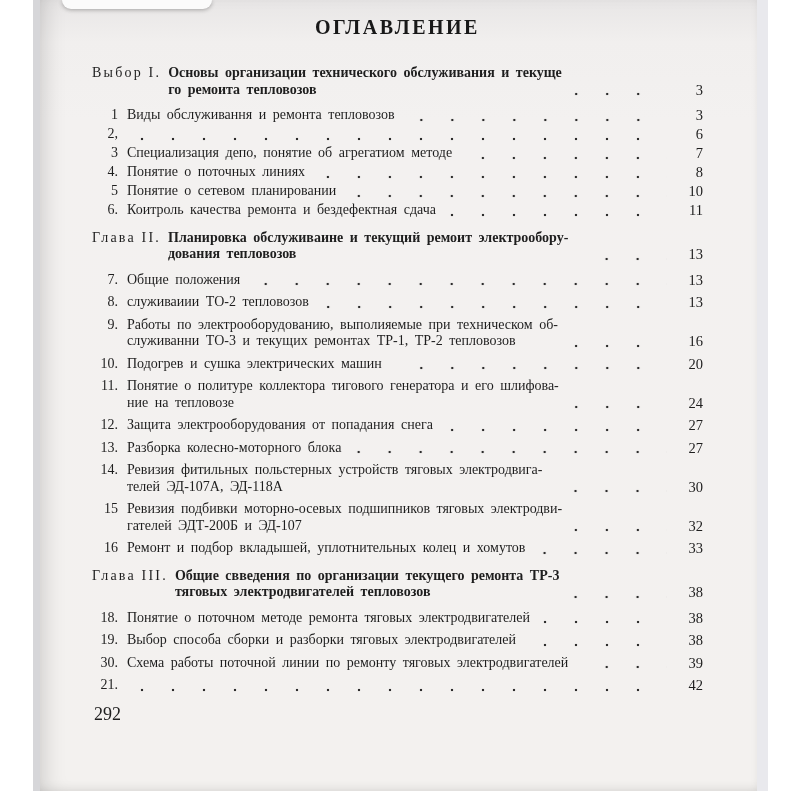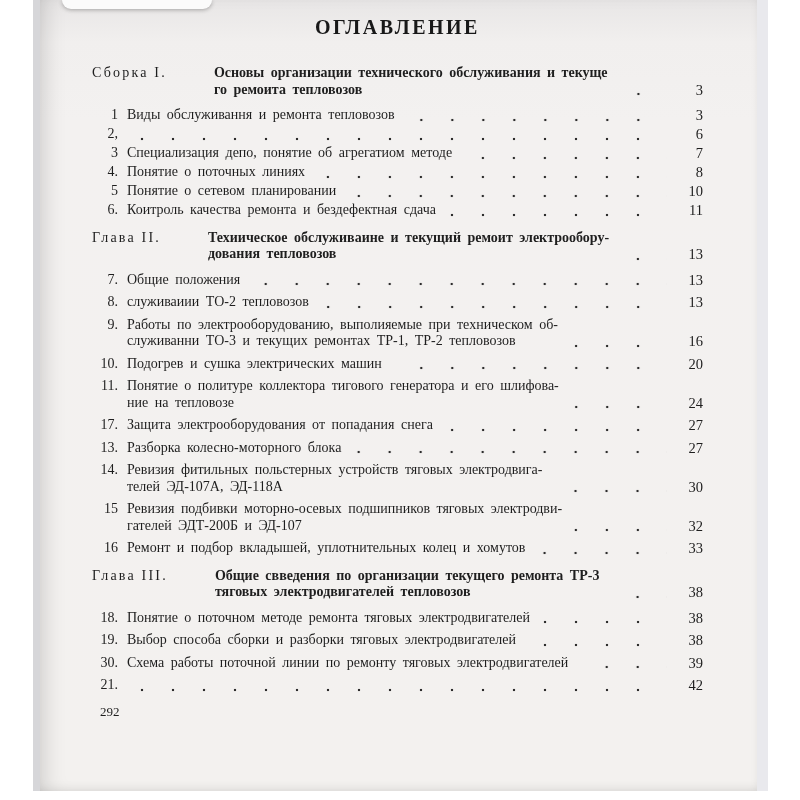--- a/index.html
+++ b/index.html
@@ -36,48 +36,48 @@
   .doc-title {
     margin:16px 0 0 0; text-align:center;
     font-size:20px; font-weight:bold; letter-spacing:2.5px; color:#181818;
   }
   .toc { margin-top:26px; font-size:14px; }
   .row { display:flex; line-height:16.5px; }
   .sec-1 .row.entry { margin-bottom:2.5px; }
   .sec-2 .row.entry, .sec-3 .row.entry { margin-bottom:6px; }
   .row.chapter { margin:11px 0 9px 0; }
   .chap-label { flex:none; letter-spacing:2.2px; margin-right:7px; white-space:nowrap; }
-  .chap-title { font-weight:bold;margin-left:40px; }
+  .chap-title { font-weight:bold; }
   .num { flex:none; width:26px; text-align:right; margin-right:9px; }
   .txt { flex:0 1 auto; text-align:justify; word-spacing:3px; }
   .txt .l2 { display:block; }
   .leader {
     flex:1 0 16px; align-self:flex-end; height:4px;
     margin:0 6px 2px 12px;
     background-image:radial-gradient(circle at 2px 2px, #2c2c2c 1.25px, rgba(0,0,0,0) 1.6px);
     background-size:31px 4px; background-repeat:repeat-x;
     background-position:right bottom;
   }
   .pg { flex:none; min-width:30px; text-align:right; align-self:flex-end; font-size:14.5px; }
-  .footer-folio { margin-top:10px; font-size:13px; margin-left:8px; }
+  .footer-folio { margin-top:10px; font-size:18px; margin-left:2px; }
 </style>
 </head>
 <body>
 
 <div class="edge-strip-left"></div>
 <div class="edge-strip-right"></div>
 
 <div class="page">
   <div class="page-curl"></div>
   <div class="content">
     <h1 class="doc-title">ОГЛАВЛЕНИЕ</h1>
     <div class="toc" id="toc">
         <div class="sec sec-1">
           <div class="row chapter">
-            <span class="chap-label">Сборка I.</span>
+            <span class="chap-label">Выбор I.</span>
             <span class="txt chap-title"><span class="l1">Основы организации технического обслуживания и текуще</span><span class="l2">го ремоита тепловозов</span></span>
             <span class="leader"></span>
             <span class="pg">3</span>
           </div>
           <div class="row entry">
             <span class="num">1</span>
             <span class="txt"><span class="l1">Виды обслуживання и ремонта тепловозов</span></span>
             <span class="leader"></span>
             <span class="pg">3</span>
           </div>
@@ -107,21 +107,21 @@
           <div class="row entry">
             <span class="num">6.</span>
             <span class="txt"><span class="l1">Коитроль качества ремонта и бездефектная сдача</span></span>
             <span class="leader"></span>
             <span class="pg">11</span>
           </div>
         </div>
         <div class="sec sec-2">
           <div class="row chapter">
             <span class="chap-label">Глава II.</span>
-            <span class="txt chap-title"><span class="l1">Техиическое обслуживаине и текущий ремоит электрообору-</span><span class="l2">дования тепловозов</span></span>
+            <span class="txt chap-title"><span class="l1">Планировка обслуживаине и текущий ремоит электрообору-</span><span class="l2">дования тепловозов</span></span>
             <span class="leader"></span>
             <span class="pg">13</span>
           </div>
           <div class="row entry">
             <span class="num">7.</span>
             <span class="txt"><span class="l1">Общие положения</span></span>
             <span class="leader"></span>
             <span class="pg">13</span>
           </div>
           <div class="row entry">
@@ -142,21 +142,21 @@
             <span class="leader"></span>
             <span class="pg">20</span>
           </div>
           <div class="row entry">
             <span class="num">11.</span>
             <span class="txt"><span class="l1">Понятие о политуре коллектора тигового генератора и его шлифова-</span><span class="l2">ние на тепловозе</span></span>
             <span class="leader"></span>
             <span class="pg">24</span>
           </div>
           <div class="row entry">
-            <span class="num">17.</span>
+            <span class="num">12.</span>
             <span class="txt"><span class="l1">Защита электрооборудования от попадания снега</span></span>
             <span class="leader"></span>
             <span class="pg">27</span>
           </div>
           <div class="row entry">
             <span class="num">13.</span>
             <span class="txt"><span class="l1">Разборка колесно-моторного блока</span></span>
             <span class="leader"></span>
             <span class="pg">27</span>
           </div>

